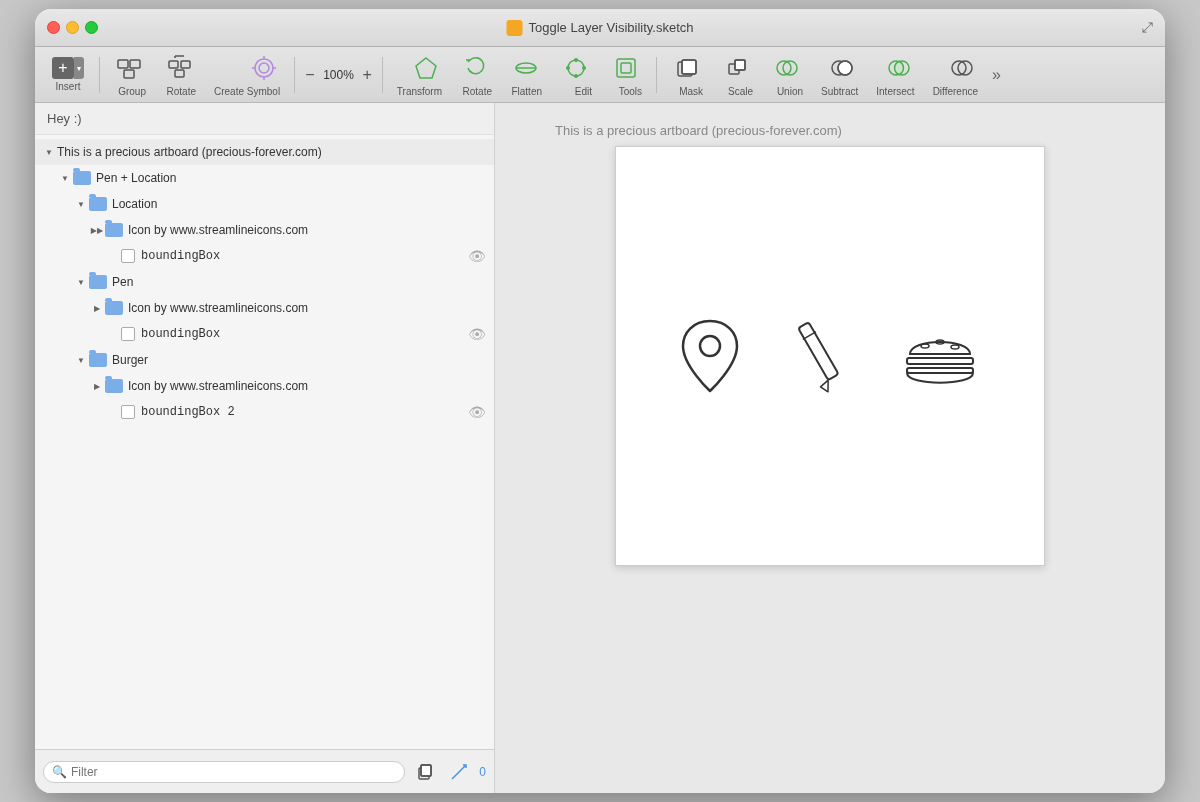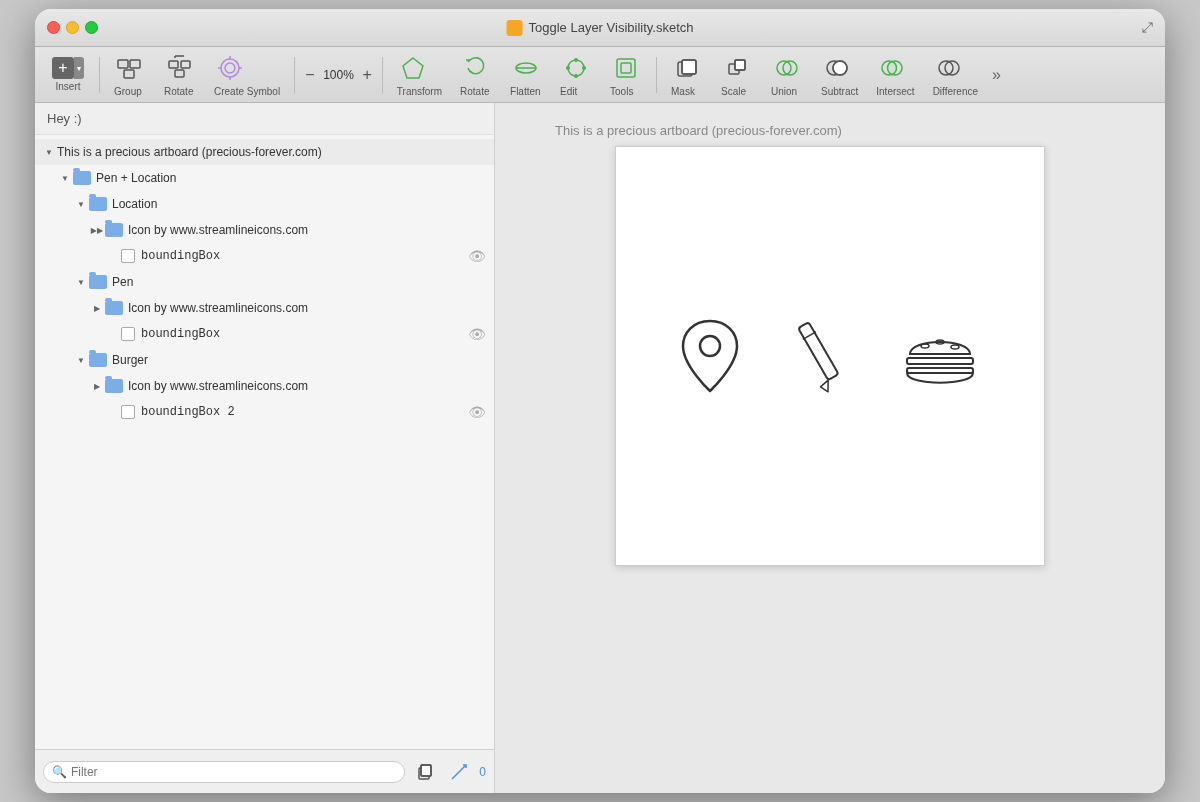--- a/index.html
+++ b/index.html
@@ -82,21 +82,21 @@
       border-bottom: 1px solid #b8b8b8;
       display: flex;
       align-items: center;
       padding: 0 8px;
       gap: 2px;
       flex-shrink: 0;
     }
     .toolbar-item {
       display: flex;
       flex-direction: column;
-      align-items: flex-start;
+      align-items: flex-end;
       justify-content: center;
       padding: 4px 8px;
       cursor: pointer;
       border-radius: 5px;
       min-width: 44px;
       gap: 2px;
     }
     .toolbar-icon {
       width: 32px;
       height: 32px;

